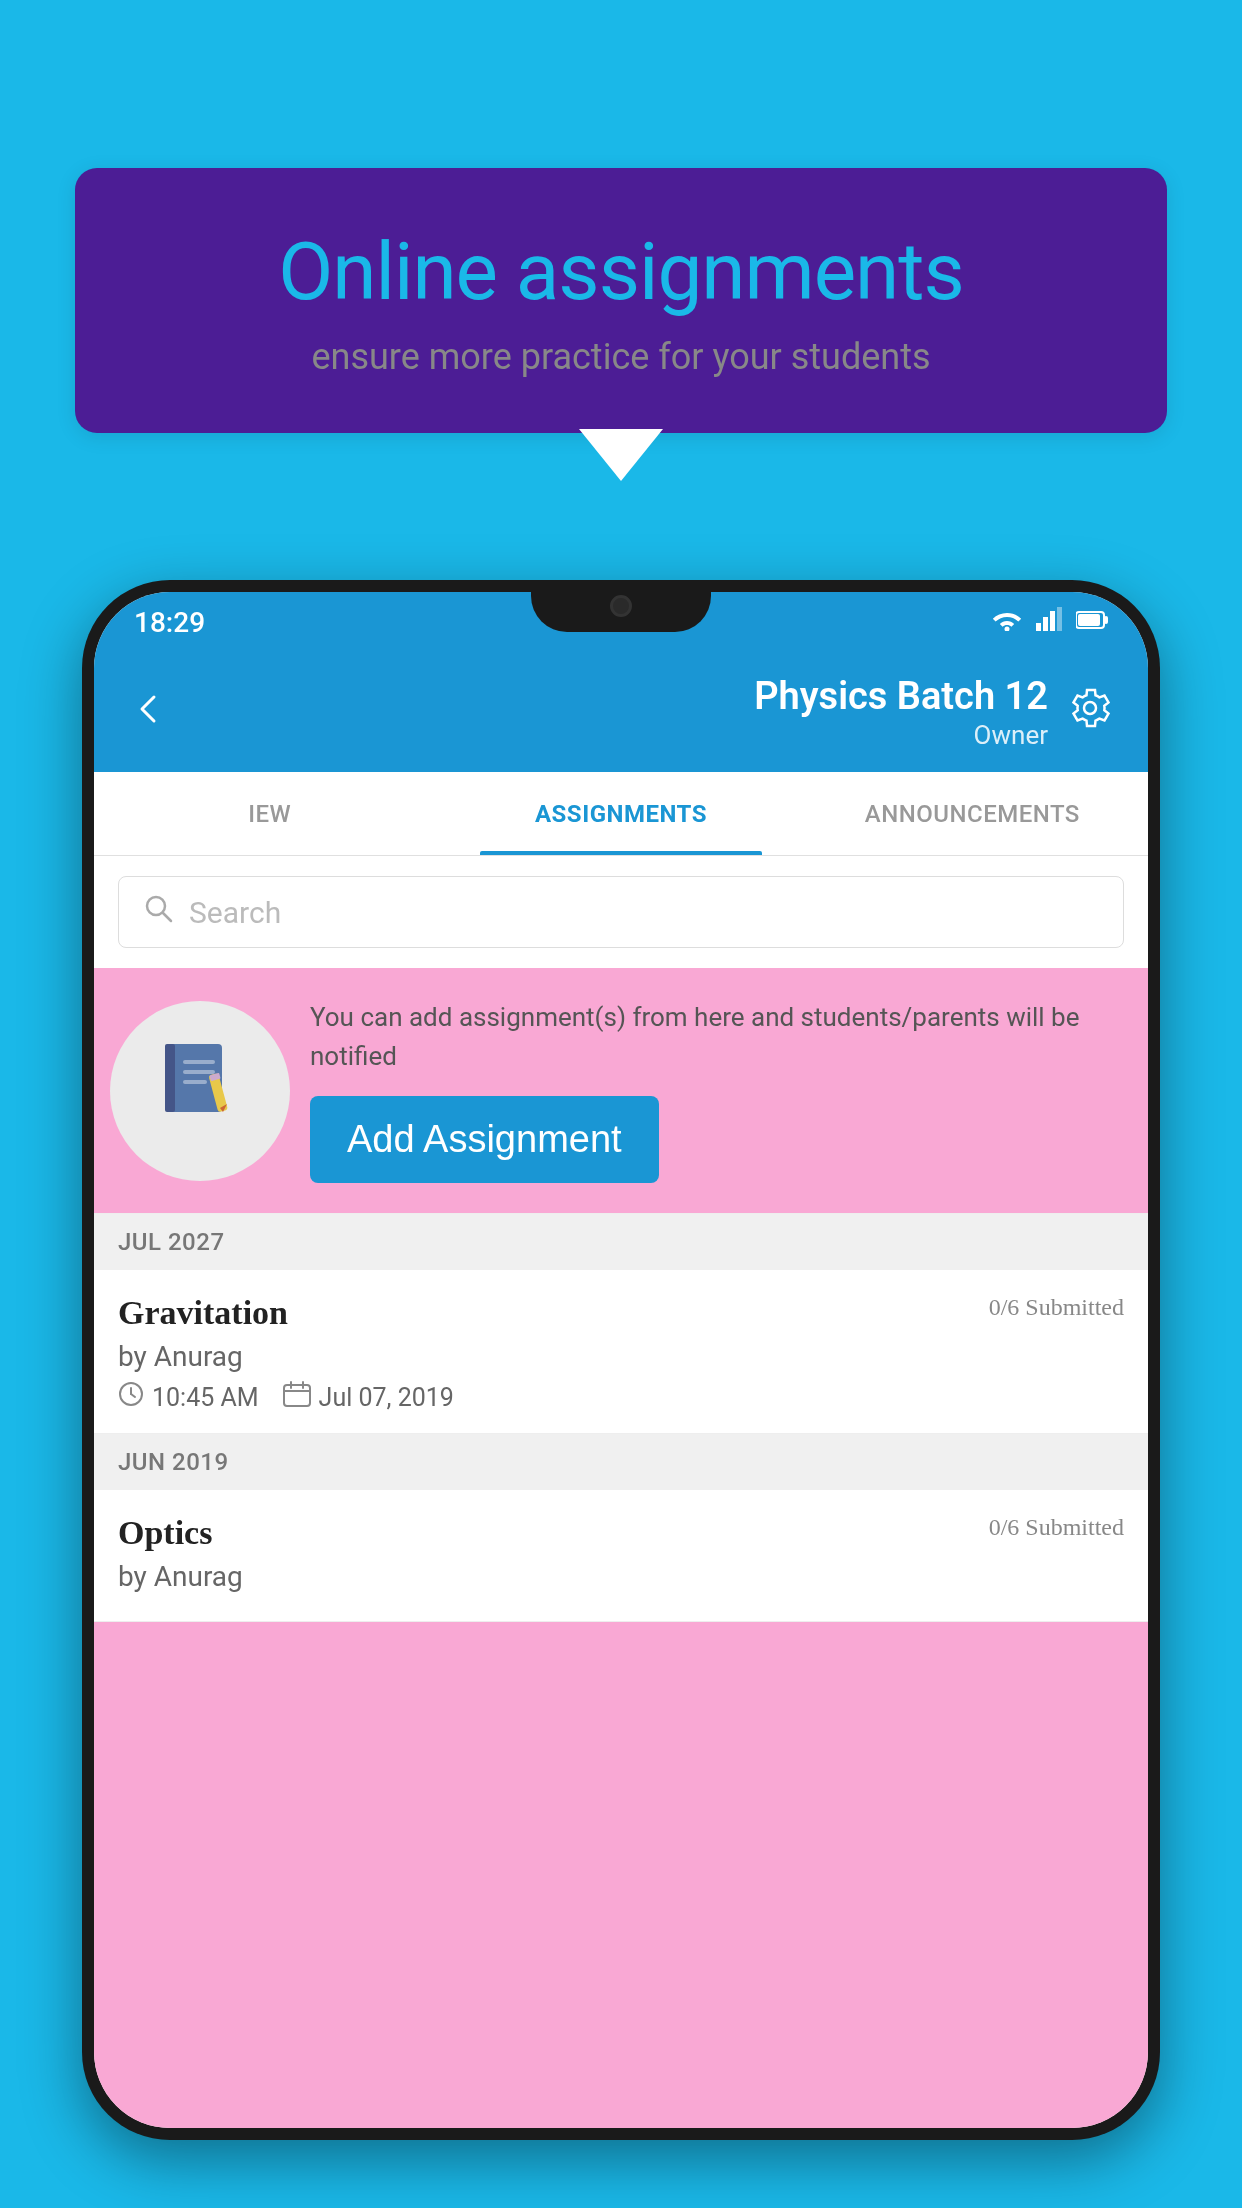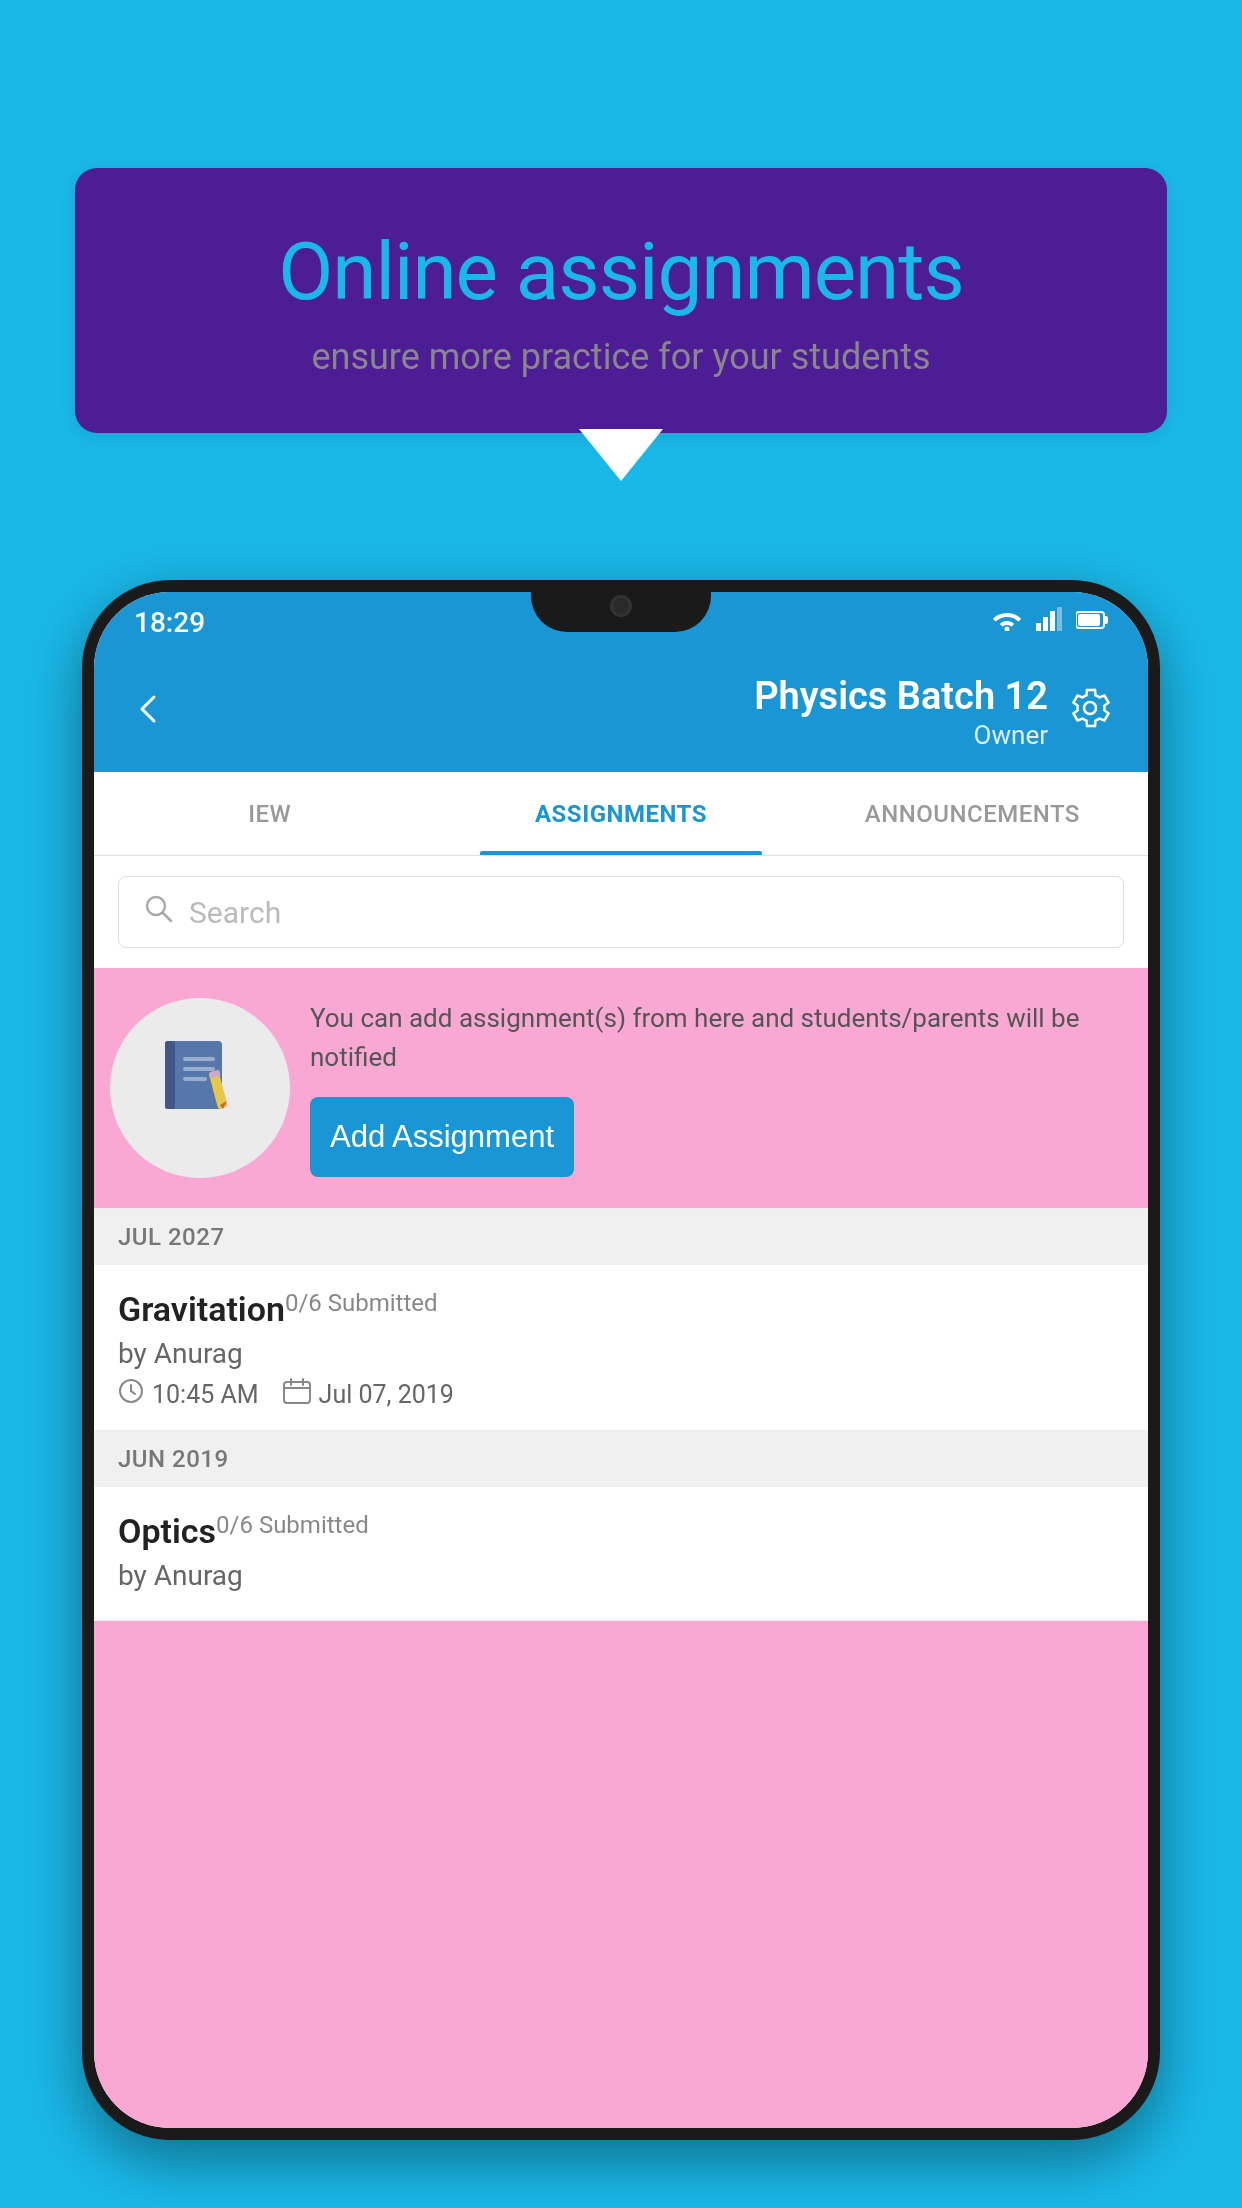--- a/index.html
+++ b/index.html
@@ -283,22 +283,22 @@
       font-size: 26px;
       color: #555;
       line-height: 1.5;
       margin-bottom: 20px;
     }
     .add-assignment-btn {
       background: #1a96d4;
       color: white;
       border: none;
       border-radius: 8px;
-      padding: 22px 20px;
-      font-size: 31px;
+      padding: 22px 37px;
+      font-size: 38px;
       font-weight: 500;
       cursor: pointer;
       display: inline-block;
     }
 
     
     .month-separator {
       background: #f0f0f0;
       padding: 14px 24px;
       font-size: 24px;
@@ -308,23 +308,24 @@
     }
 
     
     .assignment-item {
       padding: 24px 24px 20px;
       border-bottom: 1px solid #eee;
       background: white;
     }
     .assignment-header {
       display: flex;
-      justify-content: flex-start;
+      justify-content: space-between;
       align-items: flex-start;
       margin-bottom: 8px;
+      font-family: Liberation Serif, serif;
     }
     .assignment-name {
       font-size: 34px;
       font-weight: 600;
       color: #222;
     }
     .assignment-submitted {
       font-size: 24px;
       color: #888;
     }

